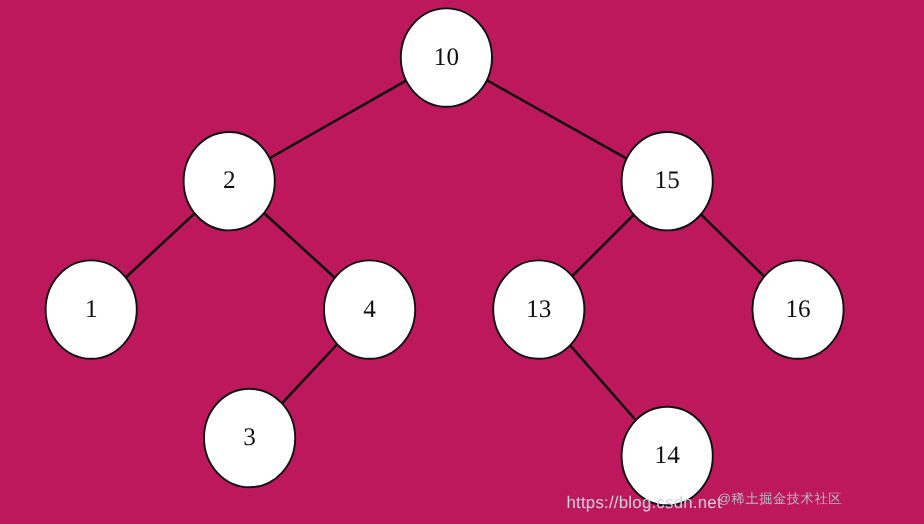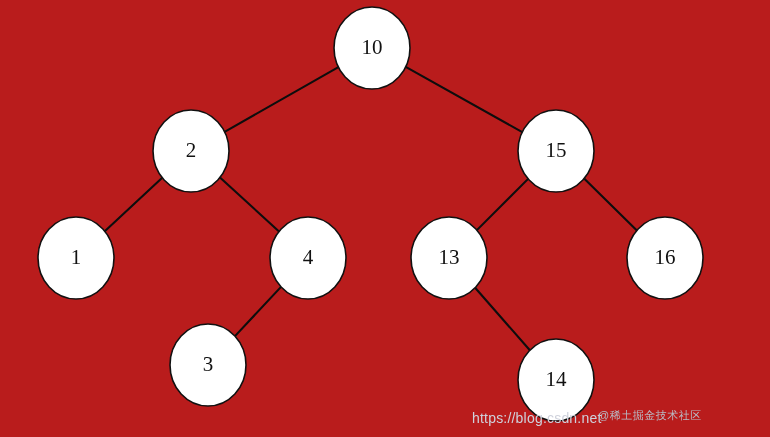--- a/index.html
+++ b/index.html
@@ -7,21 +7,21 @@
     padding: 0;
     background: #ffffff;
   }
   body {
     font-family: "Liberation Serif", "DejaVu Serif", serif;
   }
   #canvas {
     position: relative;
     width: 770px;
     height: 437px;
-    background: #b91c1c;
+    background: #be185d;
     overflow: hidden;
   }
   #tree-svg {
     position: absolute;
     left: 0;
     top: 0;
     width: 770px;
     height: 437px;
     display: block;
   }

